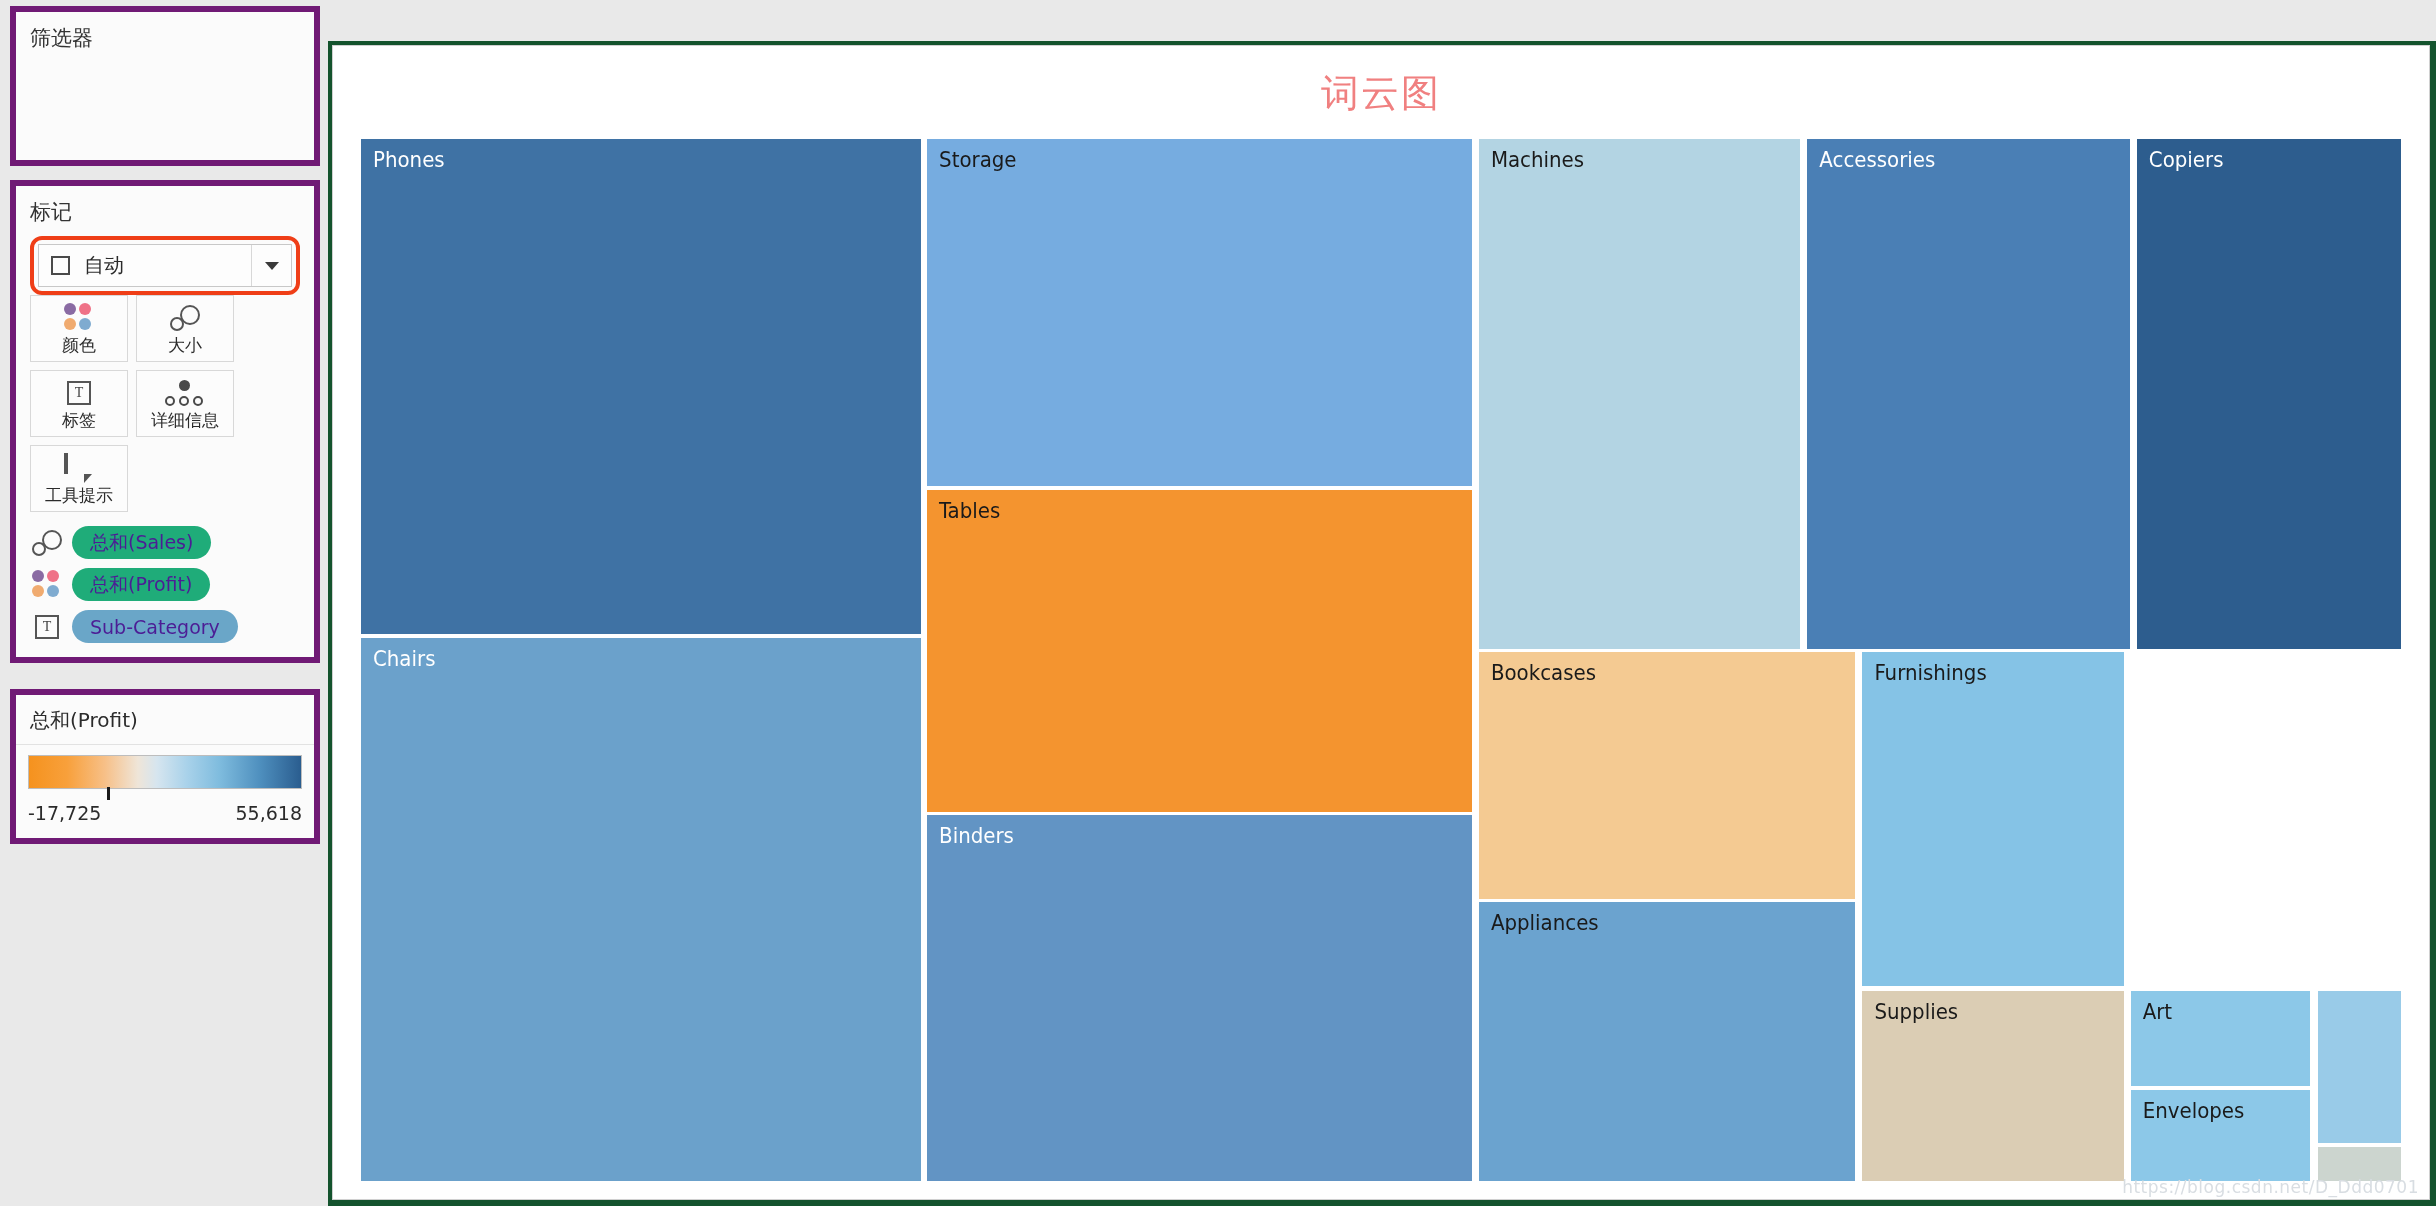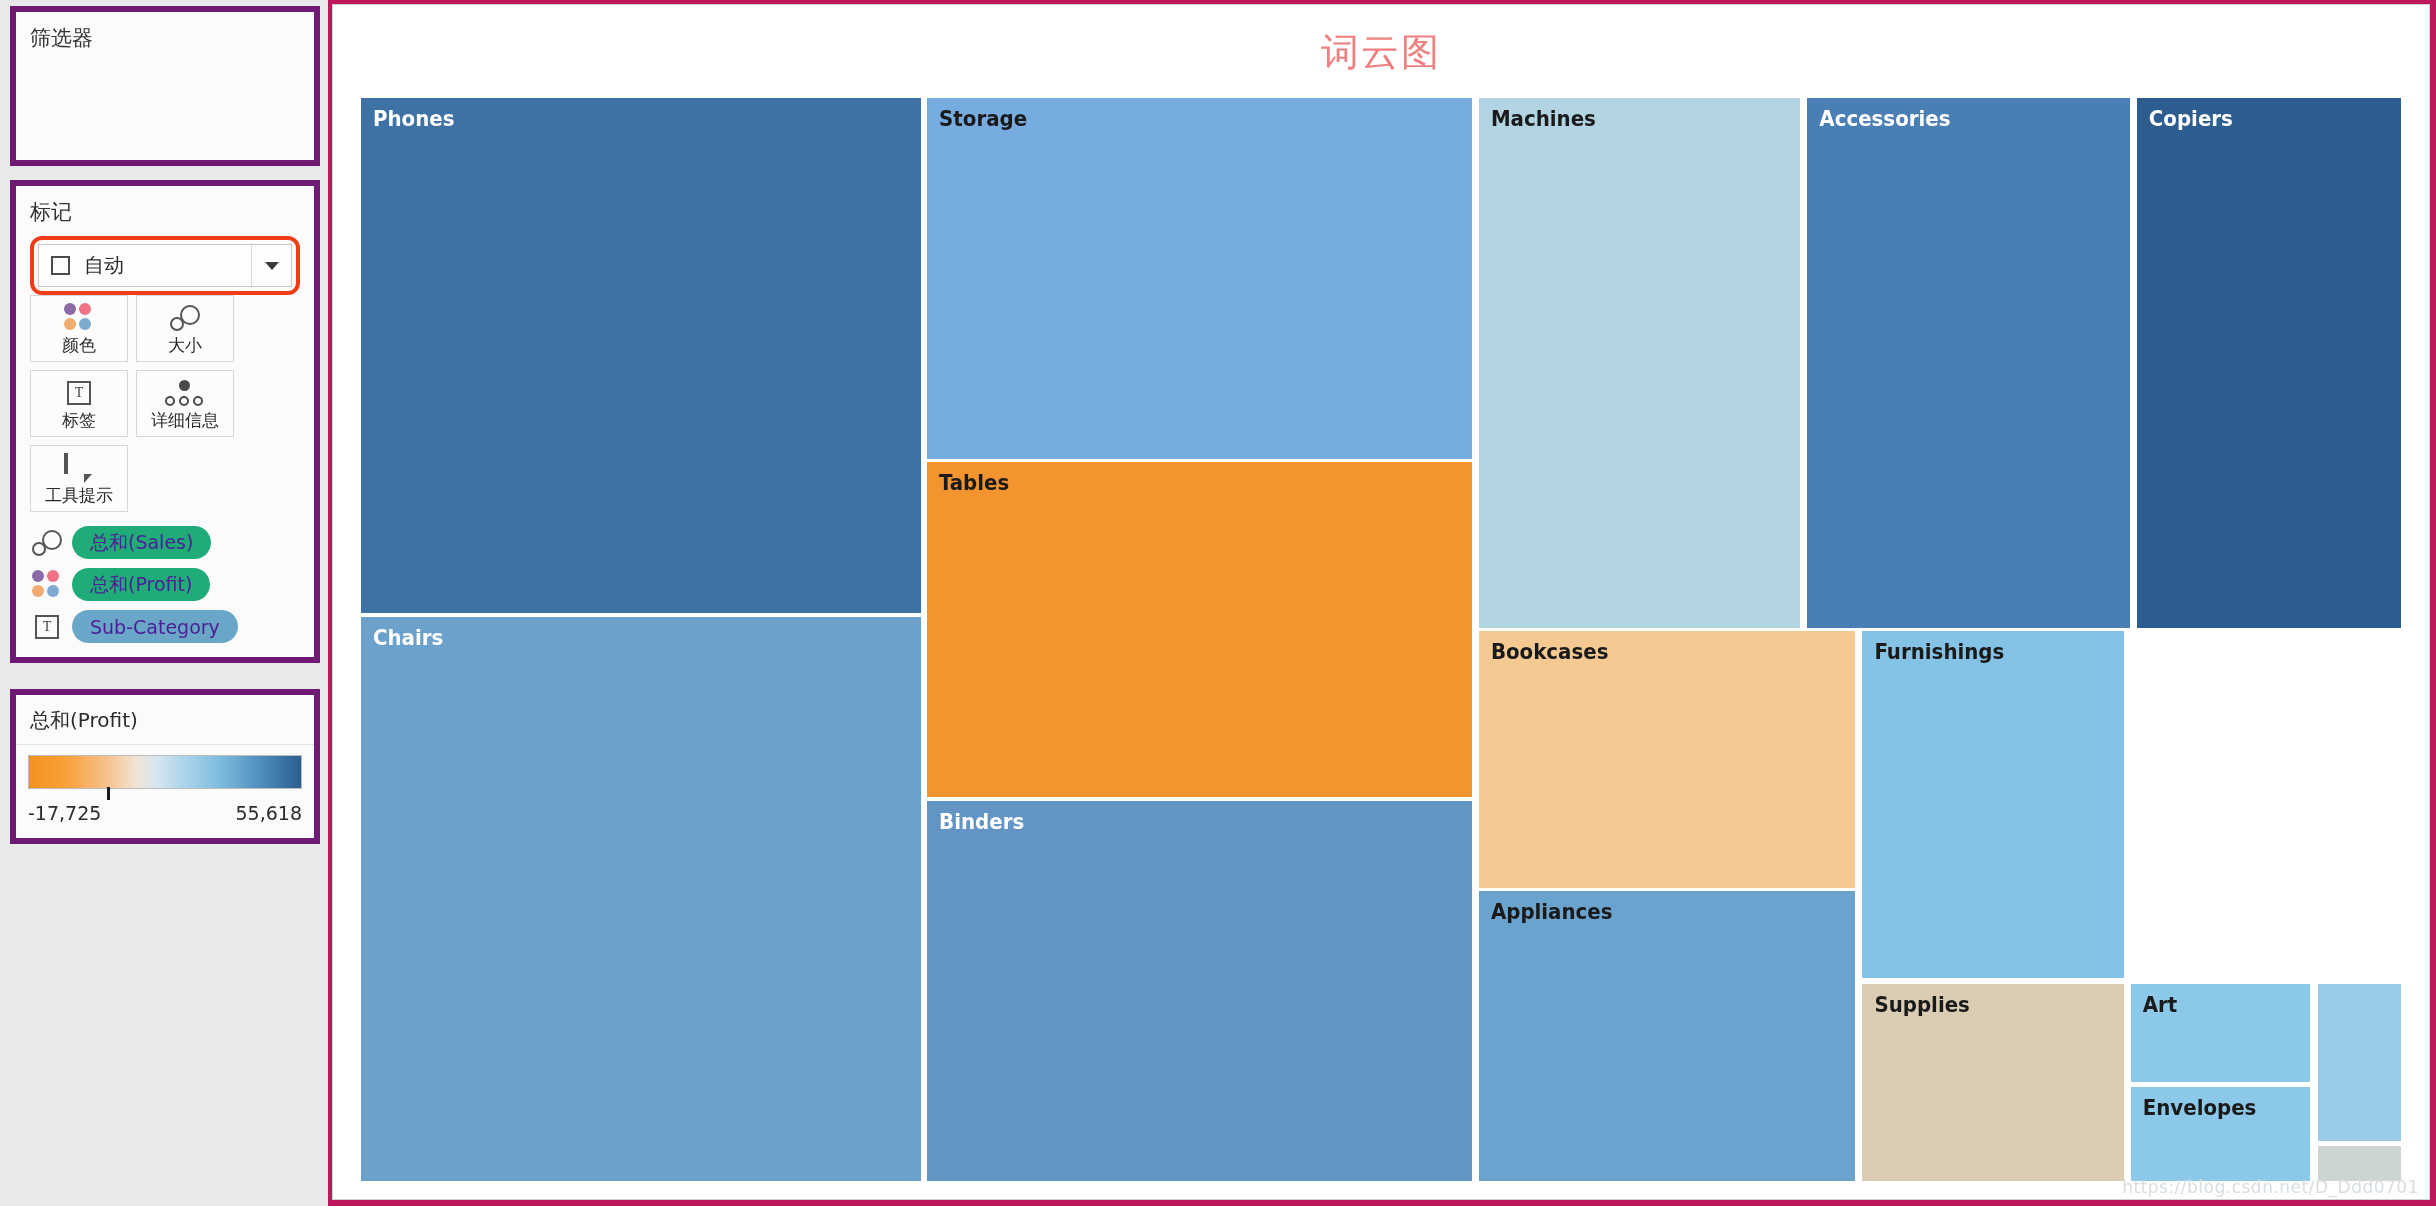--- a/index.html
+++ b/index.html
@@ -161,23 +161,23 @@
   .legend-vals {
     display: flex; justify-content: space-between;
     margin-top: 13px;
     font-size: 19px; color: #2b2b2b;
     font-family: "DejaVu Sans", sans-serif;
   }
 
   
   #main {
     flex: 1;
-    background: #be185d;
+    background: #14532d;
     padding: 4px 6px 6px 4px;
-    display: flex; flex-direction: column;
+    display: flex; flex-direction: column; margin-top: 41px;
   }
   #sheet {
     flex: 1;
     background: #ffffff;
     border: 1px solid #d0d0d0;
     display: flex; flex-direction: column;
     position: relative;
     overflow: hidden;
   }
   #chart-title {
@@ -186,21 +186,21 @@
     font-size: 38px;
     padding: 22px 0 20px 0;
     font-family: "DejaVu Sans", sans-serif;
     letter-spacing: 2px;
   }
   #treemap-wrap {
     flex: 1;
     margin: 0 28px 18px 28px;
     position: relative;
   }
-  #treemap { position: absolute; inset: 0; font-weight: bold; }
+  #treemap { position: absolute; inset: 0; }
   .tile {
     position: absolute;
     overflow: hidden;
   }
   .tile-label {
     position: absolute;
     left: 12px; top: 8px;
     font-size: 22px;
     font-family: "DejaVu Sans Condensed", "DejaVu Sans", sans-serif;
     white-space: nowrap;

